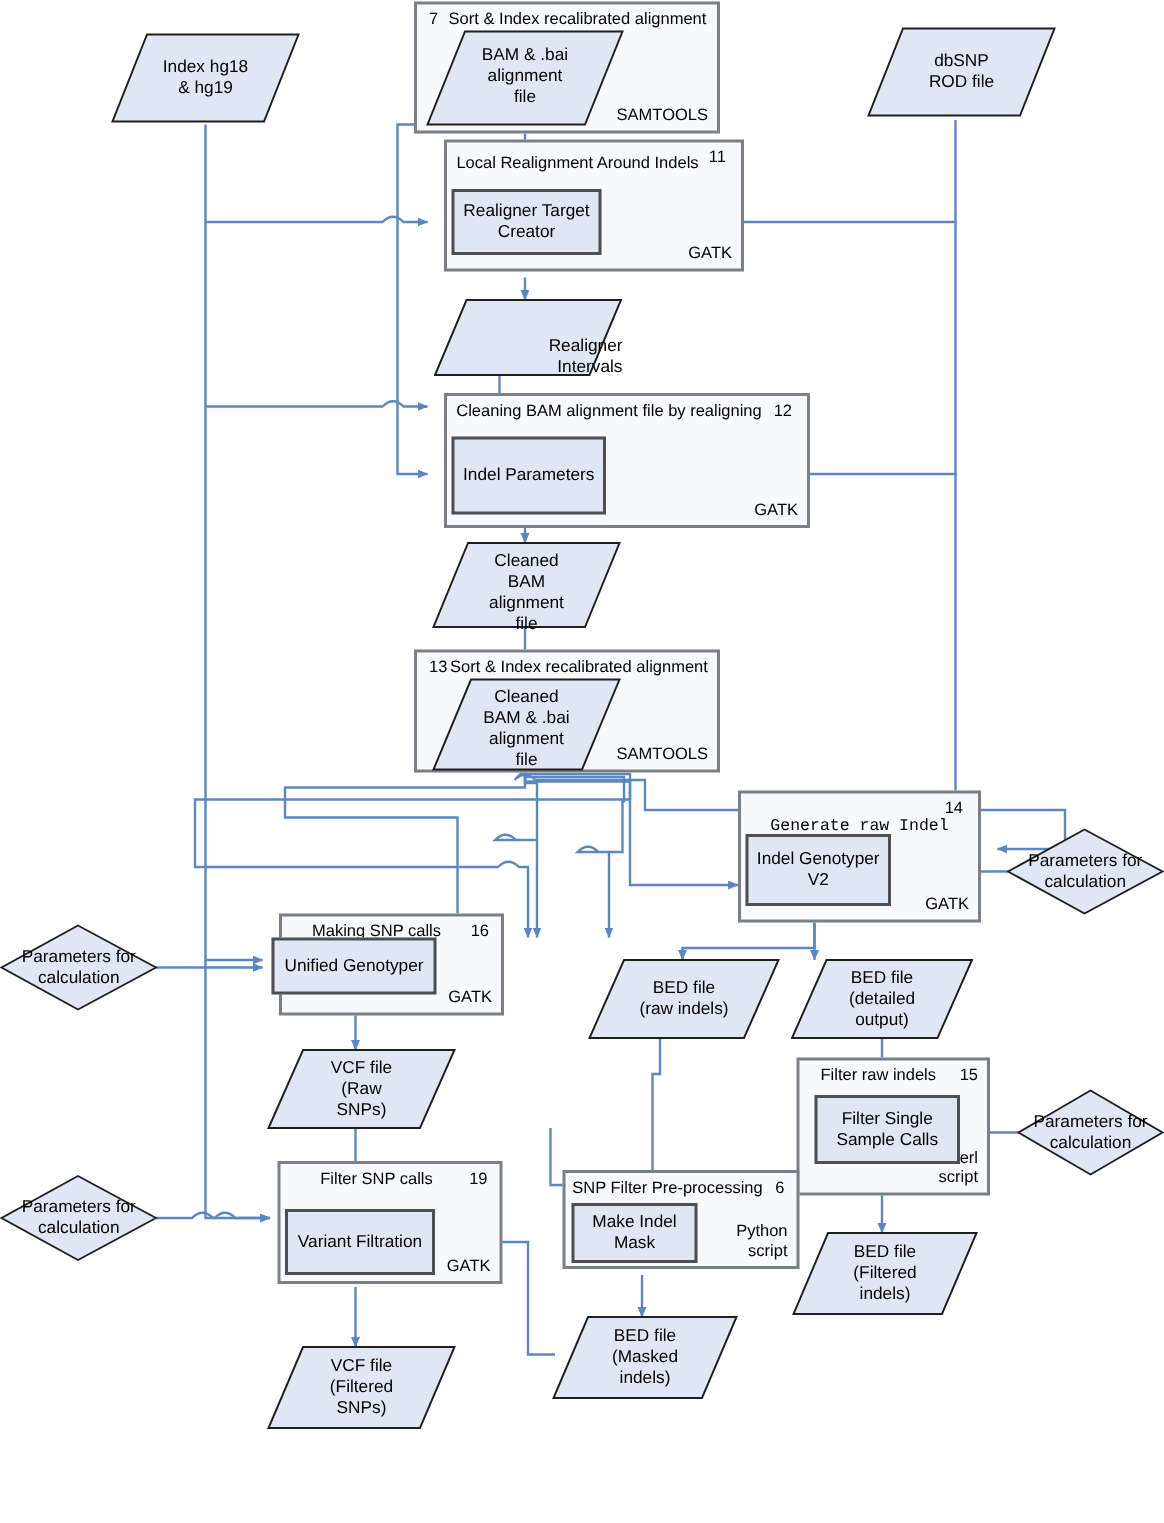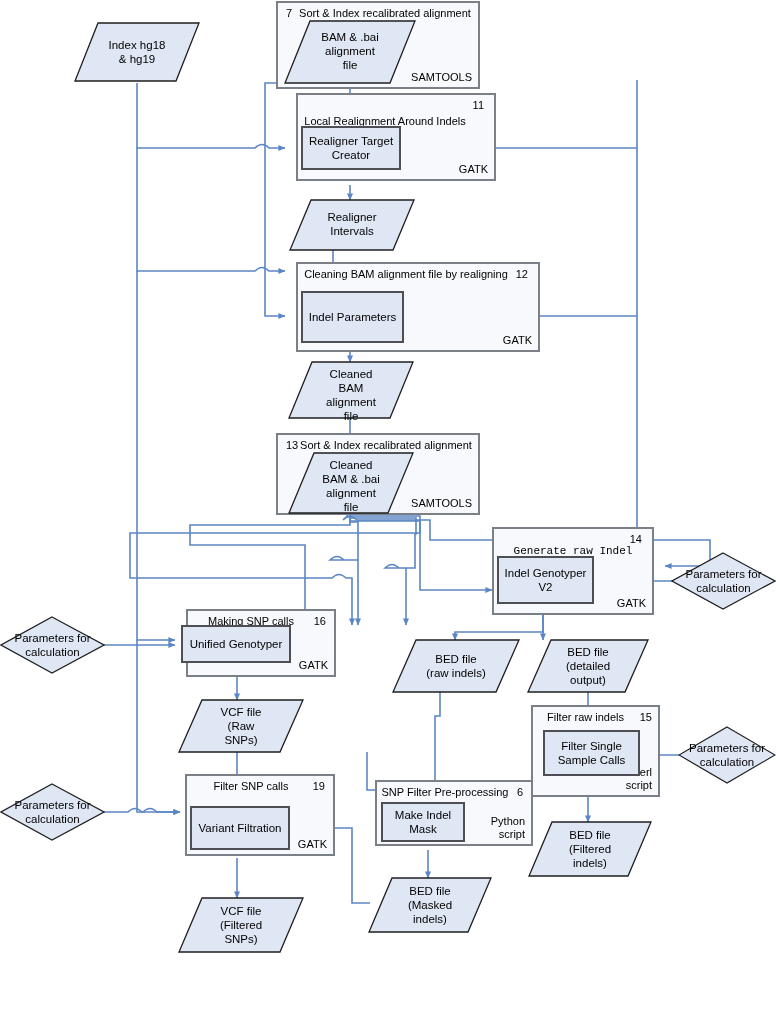--- a/index.html
+++ b/index.html
@@ -108,50 +108,57 @@
   </svg>
 
   <div class="para" style="left:74px;top:22px;width:126px;height:60px;">
     <svg width="126" height="60">
         <polygon points="24,1 125,1 102,59 1,59" fill="#dfe7f4" stroke="#1f1f1f" stroke-width="1.3"></polygon>
       </svg>
     <div class="ptxt" style="top:16px;">Index hg18
 &amp; hg19</div>
   </div>
 
+  <div class="para" style="left:578px;top:18px;width:126px;height:60px;">
+    <svg width="126" height="60">
+        <polygon points="24,1 125,1 102,59 1,59" fill="#dfe7f4" stroke="#1f1f1f" stroke-width="1.3"></polygon>
+      </svg>
+    <div class="ptxt" style="top:16px;">dbSNP
+ROD file</div>
+  </div>
 
   <div class="phase" style="left:276px;top:1px;width:204px;height:88px;">
     <div class="num" style="left:8px;top:4px;">7</div>
     <div class="title" style="top:4px;padding-left:14px;">Sort &amp; Index recalibrated alignment</div>
     <div class="tool">SAMTOOLS</div>
   </div>
   <div class="para" style="left:284px;top:20px;width:132px;height:64px;">
     <svg width="132" height="64">
         <polygon points="26,1 131,1 106,63 1,63" fill="#dfe7f4" stroke="#1f1f1f" stroke-width="1.3"></polygon>
       </svg>
     <div class="ptxt" style="top:10px;">BAM &amp; .bai
 alignment
 file</div>
   </div>
 
   <div class="phase" style="left:296px;top:93px;width:200px;height:88px;">
-    <div class="title" style="top:20px;padding-right:22px;">Local Realignment Around Indels</div>
+    <div class="title" style="top:8px;padding-right:22px;">Local Realignment Around Indels</div>
     <div class="num" style="right:10px;top:4px;">11</div>
     <div class="tool">GATK</div>
   </div>
   <div class="proc" style="left:301px;top:126px;width:100px;height:44px;">
     <span>Realigner Target
 Creator</span>
   </div>
 
   <div class="para" style="left:289px;top:199px;width:126px;height:52px;">
     <svg width="126" height="52">
         <polygon points="22,1 125,1 104,51 1,51" fill="#dfe7f4" stroke="#1f1f1f" stroke-width="1.3"></polygon>
       </svg>
-    <div class="ptxt" style="top:11px;">Realigner
+    <div class="ptxt" style="top:25px;text-align:right;">Realigner
 Intervals</div>
   </div>
 
   <div class="phase" style="left:296px;top:262px;width:244px;height:90px;">
     <div class="title" style="top:4px;padding-right:24px;">Cleaning BAM alignment file by realigning</div>
     <div class="num" style="right:10px;top:4px;">12</div>
     <div class="tool">GATK</div>
   </div>
   <div class="proc" style="left:301px;top:291px;width:103px;height:52px;">
     <span>Indel Parameters</span>

